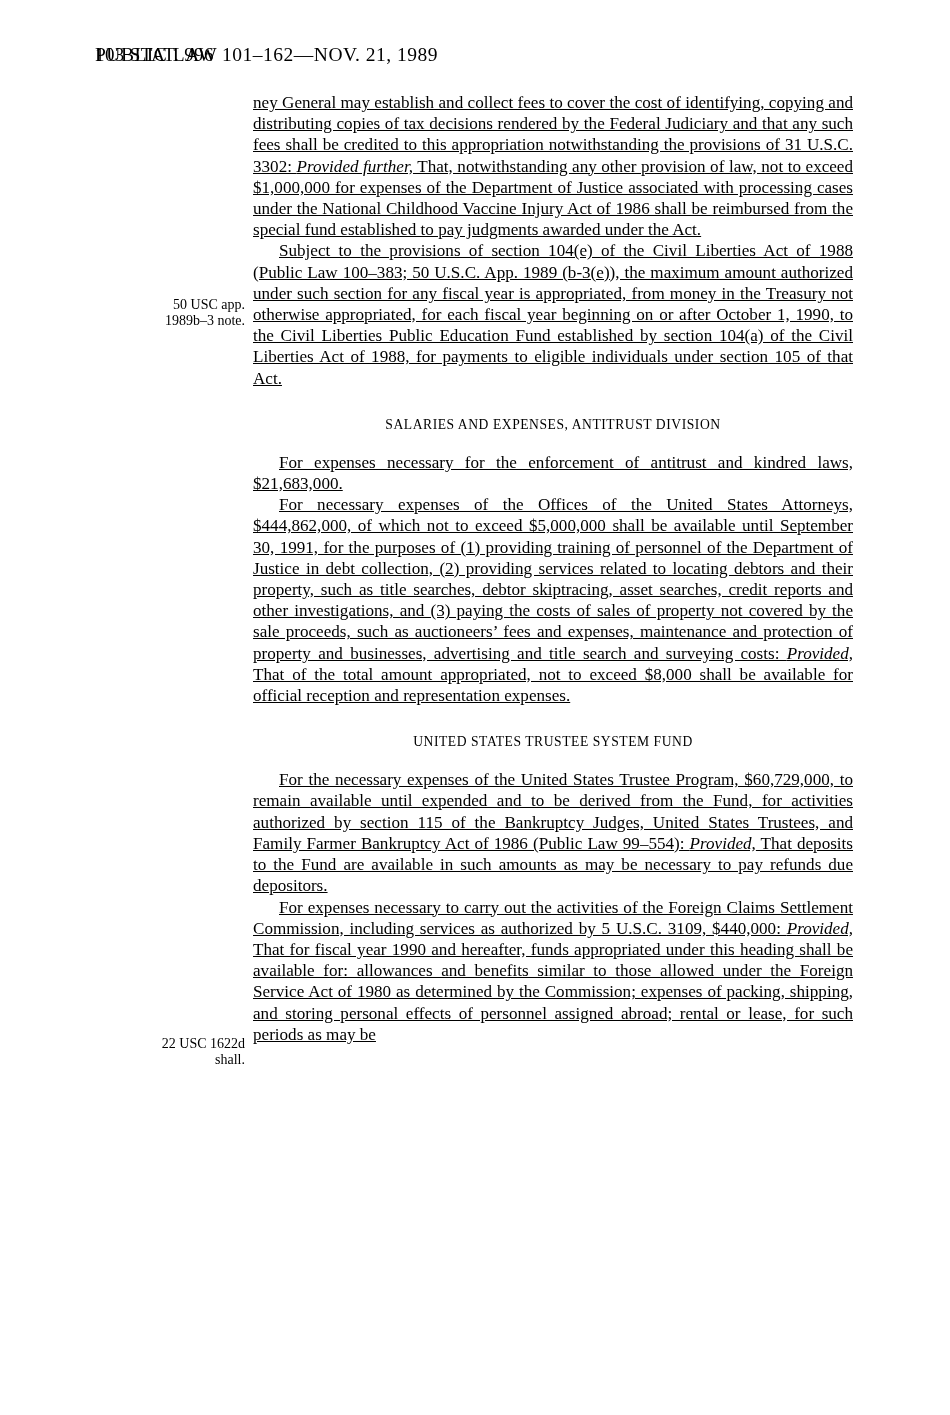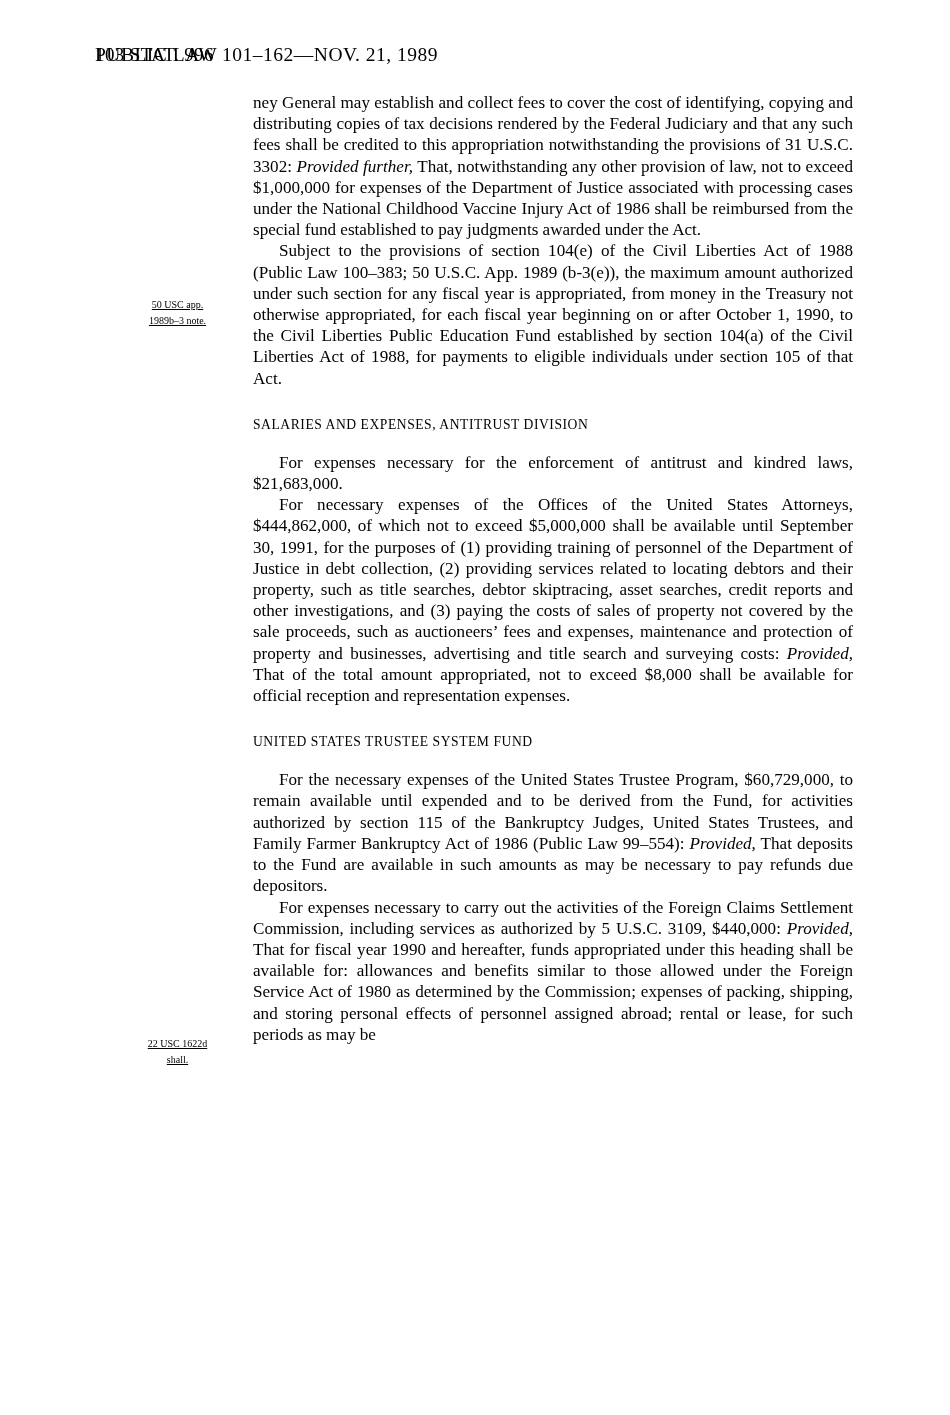--- a/index.html
+++ b/index.html
@@ -57,48 +57,49 @@
     width: 600px;
   }
 
   p.body-par {
     margin: 0;
     font-size: 17.1px;
     line-height: 21.2px;
     text-align: justify;
     text-justify: inter-word;
     hyphens: none;
+    text-decoration: underline;
   }
   p.indent {
     text-indent: 26px;
   }
 
   .center-head {
     margin: 0;
+    text-align: center;
     font-size: 13.6px;
     letter-spacing: 0.55px;
     font-variant: small-caps;
     text-transform: uppercase;
     line-height: 20px;
   }
   .space-head-top { margin-top: 26px; }
   .space-head-bot { margin-bottom: 17px; }
 
   i, .ital { font-style: italic; }
 
   
   .sidenote {
     position: absolute;
     left: 110px;
     width: 135px;
-    font-size: 10px;
+    font-size: 14px;
     line-height: 15.5px;
     font-family: "Liberation Serif", serif;
-    text-align: center;
-    text-decoration: underline;
+    text-align: right;
   }
   .sn-1 { top: 297px; }
   .sn-2 { top: 1036px; }
 </style>
 </head>
 <body>
 
 <div class="page">
 
   <div class="running-head">

